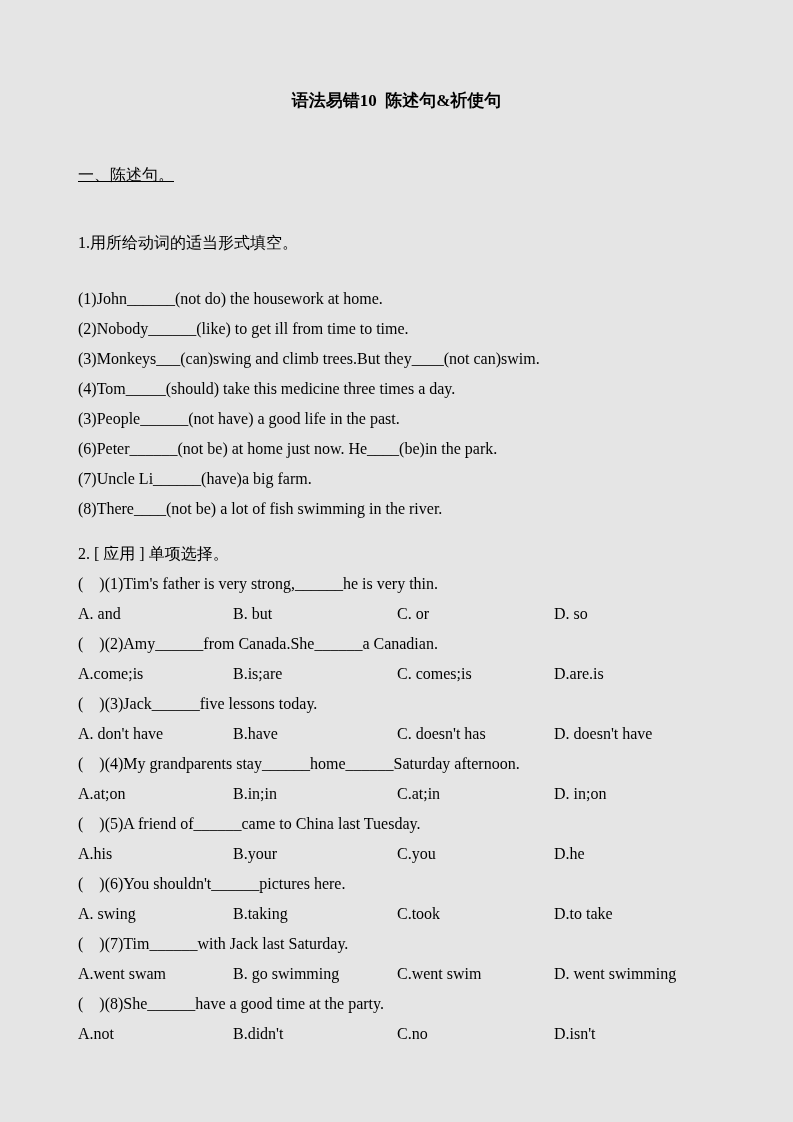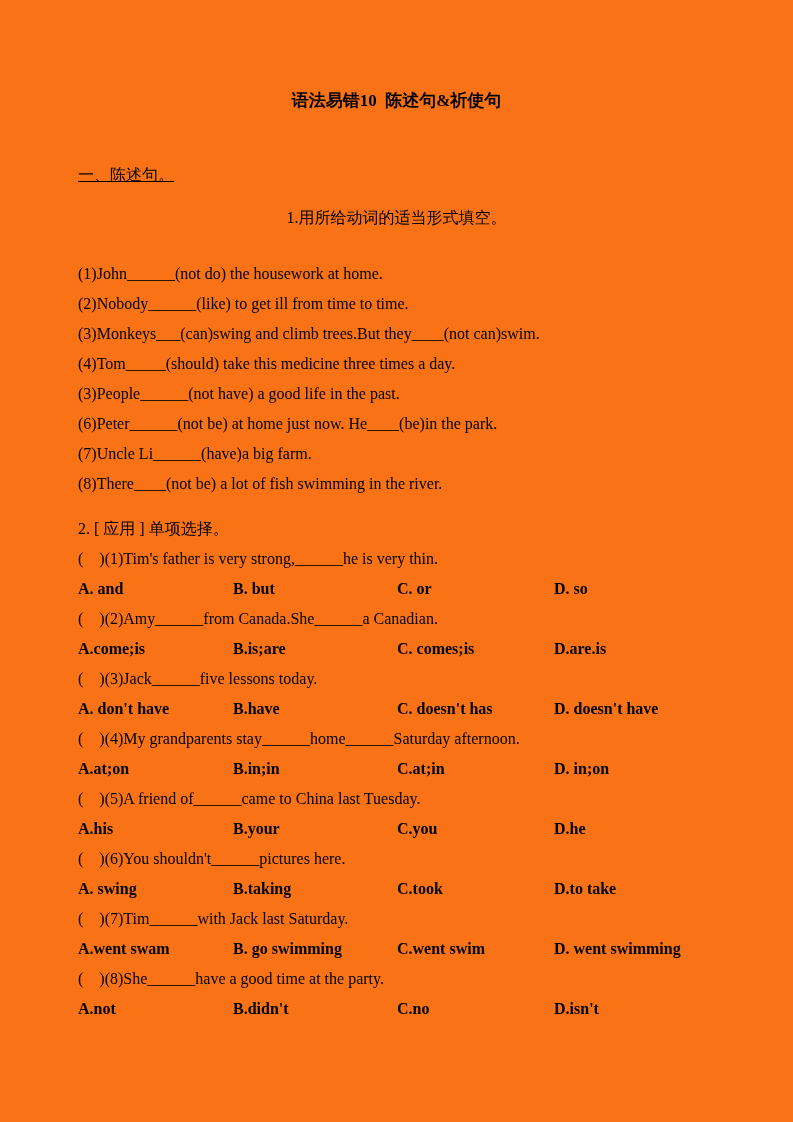--- a/index.html
+++ b/index.html
@@ -4,21 +4,21 @@
 <style>
   html, body {
     margin: 0;
     padding: 0;
     background: #ffffff;
   }
   .page {
     position: relative;
     width: 793px;
     height: 1122px;
-    background: #f97316;
+    background: #e5e5e5;
     overflow: hidden;
     color: #000000;
     font-family: "Liberation Serif", "DejaVu Serif", serif;
     font-size: 16px;
   }
   .inner {
     padding: 0 78px;
   }
   .title {
     margin: 0;
@@ -29,24 +29,23 @@
     text-align: center;
     white-space: pre-wrap;
   }
   .heading {
     margin-top: 50px;
     line-height: 22px;
     white-space: pre-wrap;
     text-decoration: underline;
   }
   .instruction {
-    margin-top: 21px;
+    margin-top: 46px;
     line-height: 22px;
     white-space: pre-wrap;
-    text-align: center;
   }
   .fill-list {
     margin-top: 30px;
   }
   .line {
     line-height: 30px;
     white-space: pre-wrap;
   }
   .sec2-instruction {
     margin-top: 19px;
@@ -56,21 +55,20 @@
   .mc-list {
     margin-top: 4px;
   }
   .options {
     display: grid;
     grid-template-columns: 155px 164px 157px 1fr;
     line-height: 30px;
   }
   .opt {
     white-space: pre-wrap;
-    font-weight: bold;
   }
 </style>
 </head>
 <body>
 
 <div class="page">
   <div class="inner">
 
     <h1 class="title">语法易错10  陈述句&amp;祈使句</h1>
 

